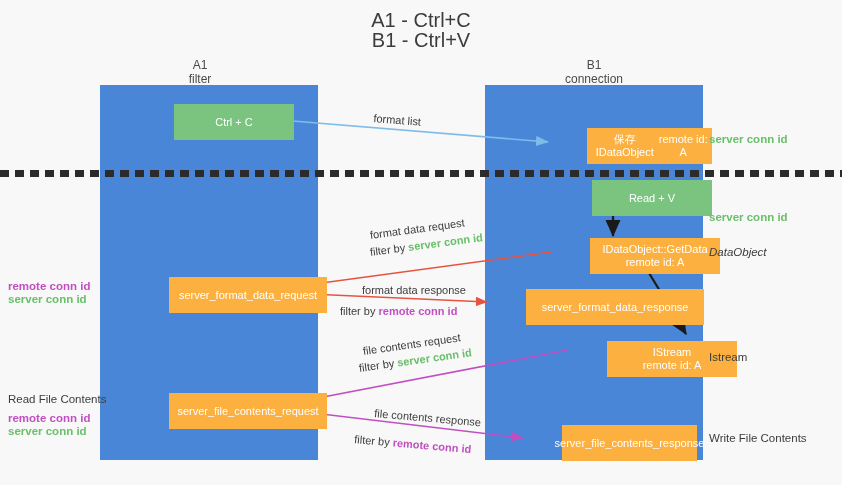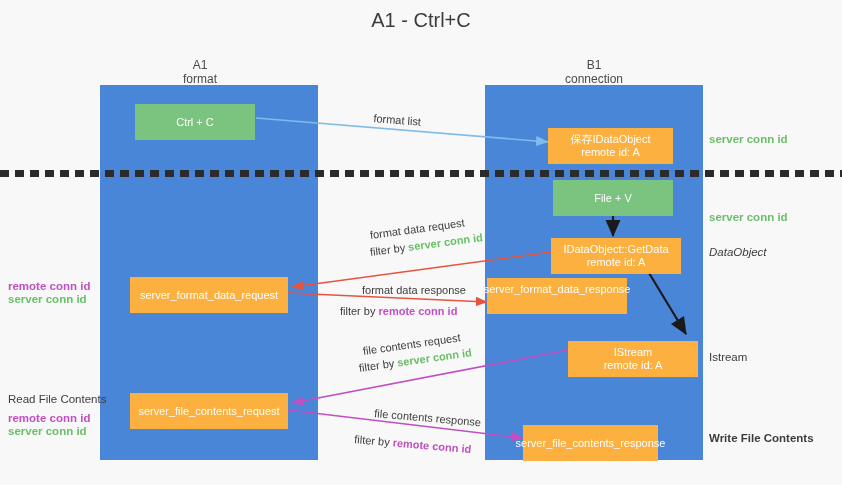--- a/index.html
+++ b/index.html
@@ -27,20 +27,21 @@
 
   
   .panel{background:#4a86d8;}
 
   
   .box{
     box-sizing:border-box;
     display:flex;align-items:center;justify-content:center;
     text-align:center;color:#ffffff;font-size:11px;line-height:13px;
     padding:18px 4px;
+    margin-left:39px;
   }
   .box.green{background:#7ac47f;}
   .box.orange{background:#fbb040;}
 
   
   .sidelabel{font-size:11.5px;line-height:14px;color:#3c3c3c;}
   .green-t{color:#6abf69;font-weight:bold;}
   .magenta-t{color:#c24fc2;font-weight:bold;}
 
   
@@ -58,25 +59,26 @@
 
   svg.overlay{position:absolute;left:0;top:0;width:842px;height:485px;pointer-events:none;}
 </style>
 </head>
 <body>
 
 <div class="stage">
 
   <div class="abs title">
     <div>A1 - Ctrl+C</div>
+    <div>B1 - Ctrl+V</div>
   </div>
 
   <div class="abs colhead" style="left:100px;top:58px;width:200px;">
     <div>A1</div>
-    <div>format</div>
+    <div>filter</div>
   </div>
   <div class="abs colhead" style="left:485px;top:58px;width:218px;">
     <div>B1</div>
     <div>connection</div>
   </div>
 
   <div class="abs panel" style="left:100px;top:85px;width:218px;height:375px;"></div>
   <div class="abs panel" style="left:485px;top:85px;width:218px;height:375px;"></div>
 
   <svg class="overlay" viewBox="0 0 842 485">
@@ -117,56 +119,56 @@
   </div>
 
   <div class="abs box orange" style="left:130px;top:277px;width:158px;height:25px;">
     <span>server_format_data_request</span>
   </div>
 
   <div class="abs box orange" style="left:130px;top:393px;width:158px;height:25px;">
     <span>server_file_contents_request</span>
   </div>
 
-  <div class="abs box orange" style="left:548px;top:128px;width:125px;height:30px;flex-direction:column;">
+  <div class="abs box orange" style="left:548px;top:128px;width:125px;height:30px;flex-direction:row;justify-content:space-between;">
     <span>保存IDataObject</span>
     <span>remote id: A</span>
   </div>
 
   <div class="abs box green" style="left:553px;top:180px;width:120px;height:26px;">
-    <span>File + V</span>
+    <span>Read + V</span>
   </div>
 
   <div class="abs box orange" style="left:551px;top:238px;width:130px;height:30px;flex-direction:column;">
     <span>IDataObject::GetData</span>
     <span>remote id: A</span>
   </div>
 
   <div class="abs box orange" style="left:568px;top:341px;width:130px;height:30px;flex-direction:column;">
     <span>IStream</span>
     <span>remote id: A</span>
   </div>
 
-  <div class="abs box orange" style="left:487px;top:278px;width:140px;height:25px;align-items:flex-end;">
+  <div class="abs box orange" style="left:487px;top:289px;width:178px;height:25px;">
     <span>server_format_data_response</span>
   </div>
 
   <div class="abs box orange" style="left:523px;top:425px;width:135px;height:25px;">
     <span>server_file_contents_response</span>
   </div>
 
   <div class="abs sidelabel green-t" style="left:709px;top:132px;">server conn id</div>
 
   <div class="abs sidelabel green-t" style="left:709px;top:210px;">server conn id</div>
 
   <div class="abs sidelabel" style="left:709px;top:245px;font-style:italic;">DataObject</div>
 
   <div class="abs sidelabel" style="left:709px;top:350px;">Istream</div>
 
-  <div class="abs sidelabel" style="left:709px;top:431px;font-weight:bold;">Write File Contents</div>
+  <div class="abs sidelabel" style="left:709px;top:431px;">Write File Contents</div>
 
   <div class="abs sidelabel magenta-t" style="left:8px;top:279px;">remote conn id</div>
   <div class="abs sidelabel green-t" style="left:8px;top:292px;">server conn id</div>
 
   <div class="abs sidelabel" style="left:8px;top:392px;">Read File Contents</div>
   <div class="abs sidelabel magenta-t" style="left:8px;top:411px;">remote conn id</div>
   <div class="abs sidelabel green-t" style="left:8px;top:424px;">server conn id</div>
 
   <div class="abs edgelabel" style="left:374px;top:111px;transform:rotate(4.5deg);">format list</div>
 

